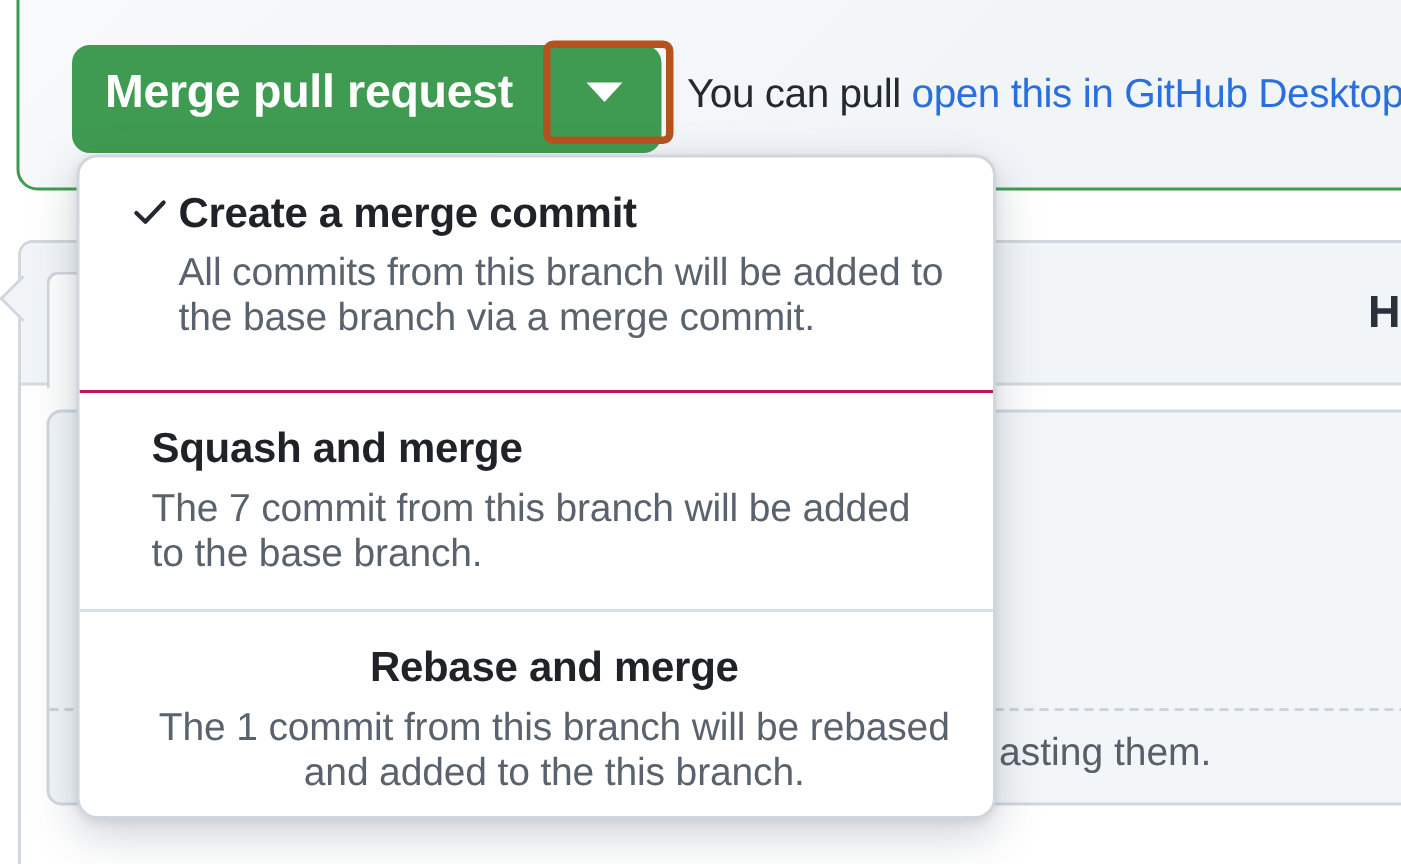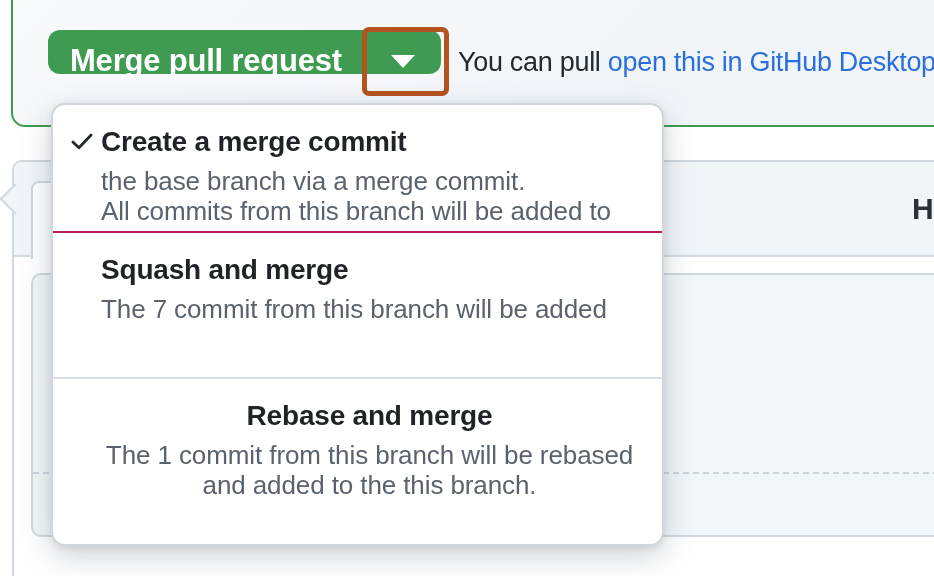--- a/index.html
+++ b/index.html
@@ -13,21 +13,21 @@
   
   .merge-box{
     left:11px;top:-30px;width:950px;height:157px;
     border:2px solid #3f9b51;border-radius:14px;
     background:linear-gradient(135deg,#f7f9fb 0%,#f2f5f8 70%);
     box-sizing:border-box;
   }
 
   
   .merge-btn{
-    left:48px;top:30px;width:393px;height:44px;
+    left:48px;top:30px;width:393px;height:72px;
     background:#3f9b51;border-radius:12px;border:none;padding:0;
   }
   .merge-btn-label{
     position:absolute;left:0;top:0;width:316px;height:62px;
     line-height:62px;text-align:center;color:#fff;
     font-size:31px;font-weight:bold;letter-spacing:-0.2px;
   }
   .merge-caret-zone{
     position:absolute;left:316px;top:0;width:77px;height:62px;cursor:pointer;
   }
@@ -90,21 +90,21 @@
   }
 
   
   .dropdown{
     left:51px;top:103px;width:613px;height:443px;
     background:#fff;border:2px solid #cfd6dd;border-radius:14px;
     box-shadow:0 10px 30px rgba(80,90,105,0.28),0 2px 6px rgba(80,90,105,0.12);
     box-sizing:border-box;overflow:hidden;z-index:20;
   }
   .menu-item{position:relative;padding:21px 24px 0 48px;box-sizing:border-box;cursor:pointer;}
-  .menu-item.r1{height:126px;}
+  .menu-item.r1{height:155px;margin-left:18px;}
   .menu-item.r2{height:146px;border-top:2px solid #be185d;}
   .menu-item.r3{height:144px;border-top:2px solid #d8dee5;text-align:center;}
   .menu-title{
     font-size:28px;font-weight:bold;color:#1f2328;
     line-height:32px;letter-spacing:-0.2px;
   }
   .menu-desc{
     margin-top:8px;font-size:26px;color:#5a636d;line-height:30px;
     letter-spacing:-0.1px;white-space:nowrap;
   }
@@ -116,20 +116,21 @@
 <div class="canvas">
 
   <div class="abs merge-box"></div>
 
   <div class="abs comment-box">
     <div class="tabs-header"></div>
     <div class="write-tab"></div>
     <div class="heading-icon">H</div>
     <div class="textarea-box">
       <div class="attach-divider"></div>
+      <div class="attach-text">asting them.</div>
     </div>
   </div>
   <div class="abs timeline-caret"></div>
 
   <button class="abs merge-btn">
     <span class="merge-btn-label">Merge pull request</span>
     <span class="merge-caret-zone">
       <span class="caret-down"></span>
     </span>
   </button>
@@ -139,29 +140,30 @@
   <div class="abs desktop-hint"><span>You can pull </span><a href="#">open this in GitHub Desktop</a></div>
 
   <div class="abs dropdown">
 
     <div class="menu-item r1">
       <svg class="check" width="26" height="26" viewBox="0 0 16 16">
         <path d="M2.4 8.6 L6.1 12.2 L13.6 4.3" fill="none" stroke="#24292f" stroke-width="1.7" stroke-linecap="round" stroke-linejoin="round"></path>
       </svg>
       <div class="menu-title">Create a merge commit</div>
       <div class="menu-desc">
+        <div>All commits from this branch will be added to</div>
         <div>the base branch via a merge commit.</div>
-        <div>All commits from this branch will be added to</div>
       </div>
     </div>
 
     <div class="menu-item r2">
       <div class="menu-title">Squash and merge</div>
       <div class="menu-desc">
         <div>The 7 commit from this branch will be added</div>
+        <div>to the base branch.</div>
       </div>
     </div>
 
     <div class="menu-item r3">
       <div class="menu-title">Rebase and merge</div>
       <div class="menu-desc">
         <div>The 1 commit from this branch will be rebased</div>
         <div>and added to the this branch.</div>
       </div>
     </div>

